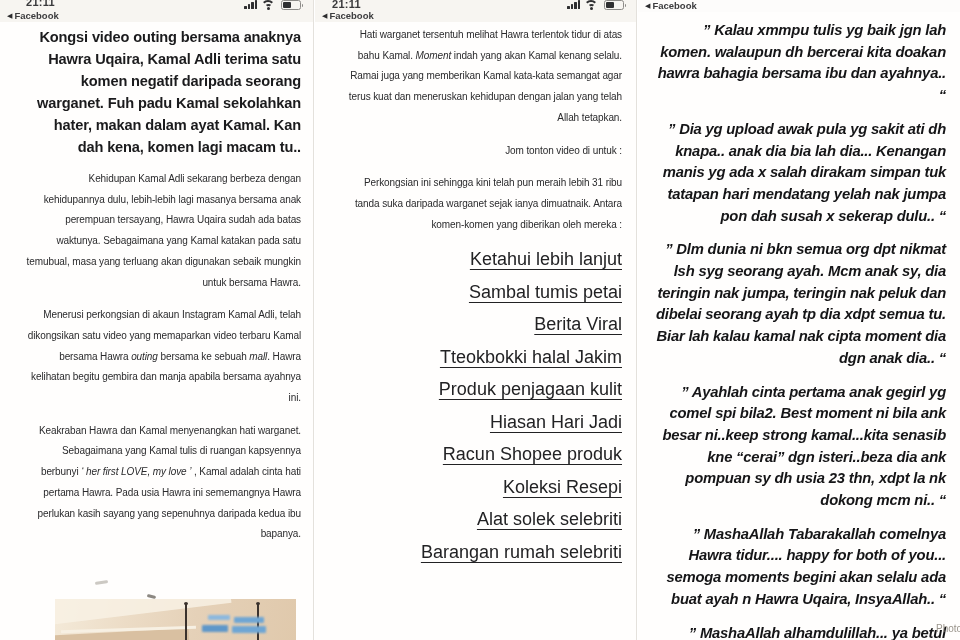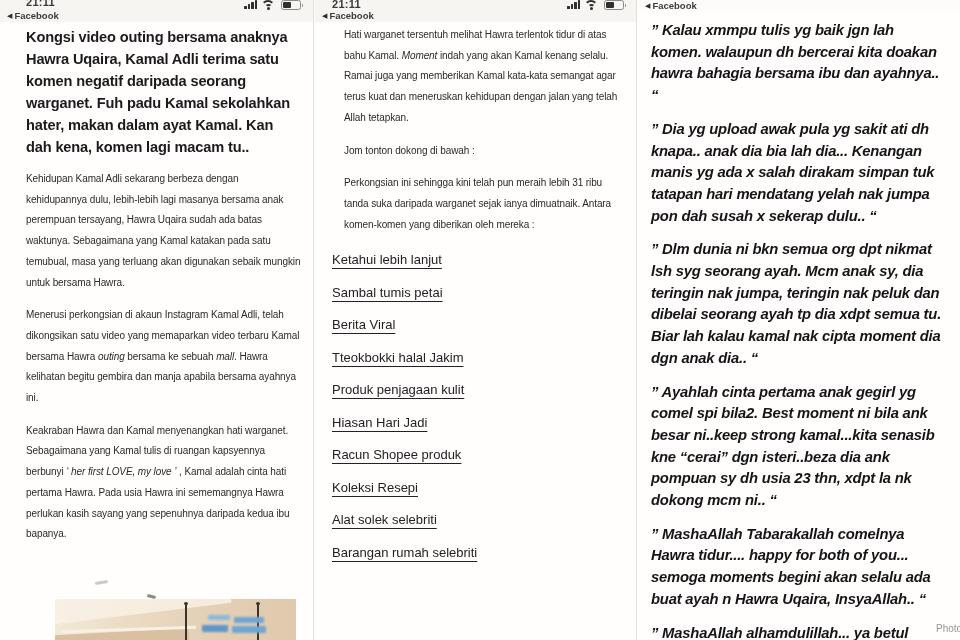--- a/index.html
+++ b/index.html
@@ -1,20 +1,20 @@
 <!DOCTYPE html>
 <html><head>
 <meta charset="utf-8">
 <style>
   html,body{margin:0;padding:0;background:#fff;}
   body{width:960px;height:640px;overflow:hidden;font-family:"Liberation Sans",sans-serif;
        -webkit-font-smoothing:antialiased;color:#232325;}
   .page{position:relative;width:960px;height:640px;background:#fff;overflow:hidden;}
 
-  .panel{position:absolute;top:0;height:640px;background:#fffefd;overflow:hidden;box-sizing:border-box;}
+  .panel{position:absolute;top:0;height:640px;background:#fffefd;overflow:hidden;box-sizing:border-box;text-align:right;}
   .panel-left{left:0;width:314px;border-right:1px solid #e4e1dc;}
   .panel-mid{left:315px;width:322px;border-right:1px solid #e4e1dc;}
   .panel-right{left:638px;width:322px;}
 
   
   .statusbar{position:relative;height:22px;background:#f7f5f1;}
   .panel-right .statusbar{height:12px;background:#fdfcfb;}
   .time-clip{position:absolute;left:26px;top:0;height:7px;overflow:hidden;}
   .panel-mid .time-clip{left:17px;height:10px;}
   .time{display:block;margin-top:-4px;font-size:11px;font-weight:bold;color:#3a3a3c;letter-spacing:.3px;}
@@ -40,21 +40,21 @@
 
   
   article{padding:4px 12px 0 14px;}
   .panel-mid article{padding:3px 14px 0 17px;}
   p{margin:0 0 12px 12px;}
   .body-text{font-size:10px;line-height:20.7px;color:#2a2a2c;letter-spacing:-.1px;}
   .bold-intro{font-size:14.6px;line-height:22px;font-weight:bold;color:#1b1b1d;letter-spacing:-.15px;margin-bottom:11px;}
   .it{font-style:italic;}
   .links{list-style:none;margin:14px 0 0 0;padding:0;}
   .links li{margin:0 0 11.5px 0;}
-  .links a{font-size:13px;line-height:21px;color:#222224;text-decoration:underline;
+  .links a{font-size:18px;line-height:21px;color:#222224;text-decoration:underline;
            text-underline-offset:4px;text-decoration-thickness:1px;cursor:pointer;}
 
   
   .comments{padding:8px 14px 0 13px;}
   .comment{font-size:14.8px;line-height:21.7px;font-weight:bold;font-style:italic;
            color:#151517;letter-spacing:-.2px;margin:0 0 12px 0;}
 
   
   .photo{position:absolute;left:55px;top:599px;width:241px;height:41px;overflow:hidden;
          background:linear-gradient(100deg,#f4ead9 0%,#ecdcc6 30%,#e5d1b8 58%,#e0c9ac 100%);}
@@ -153,21 +153,21 @@
             <i></i>
           </span>
       </div>
       <div class="back">
         <span class="tri">◀</span>
         <span>Facebook</span>
       </div>
     </header>
     <article>
       <p class="body-text"><span>Hati warganet tersentuh melihat Hawra terlentok tidur di atas bahu Kamal. </span><span class="it">Moment</span><span> indah yang akan Kamal kenang selalu. Ramai juga yang memberikan Kamal kata-kata semangat agar terus kuat dan meneruskan kehidupan dengan jalan yang telah Allah tetapkan.</span></p>
-      <p class="body-text">Jom tonton dokong di bawah :</p>
+      <p class="body-text">Jom tonton video di untuk :</p>
       <p class="body-text">Perkongsian ini sehingga kini telah pun meraih lebih 31 ribu tanda suka daripada warganet sejak ianya dimuatnaik. Antara komen-komen yang diberikan oleh mereka :</p>
       <ul class="links">
         <li><a>Ketahui lebih lanjut</a></li>
         <li><a>Sambal tumis petai</a></li>
         <li><a>Berita Viral</a></li>
         <li><a>Tteokbokki halal Jakim</a></li>
         <li><a>Produk penjagaan kulit</a></li>
         <li><a>Hiasan Hari Jadi</a></li>
         <li><a>Racun Shopee produk</a></li>
         <li><a>Koleksi Resepi</a></li>

